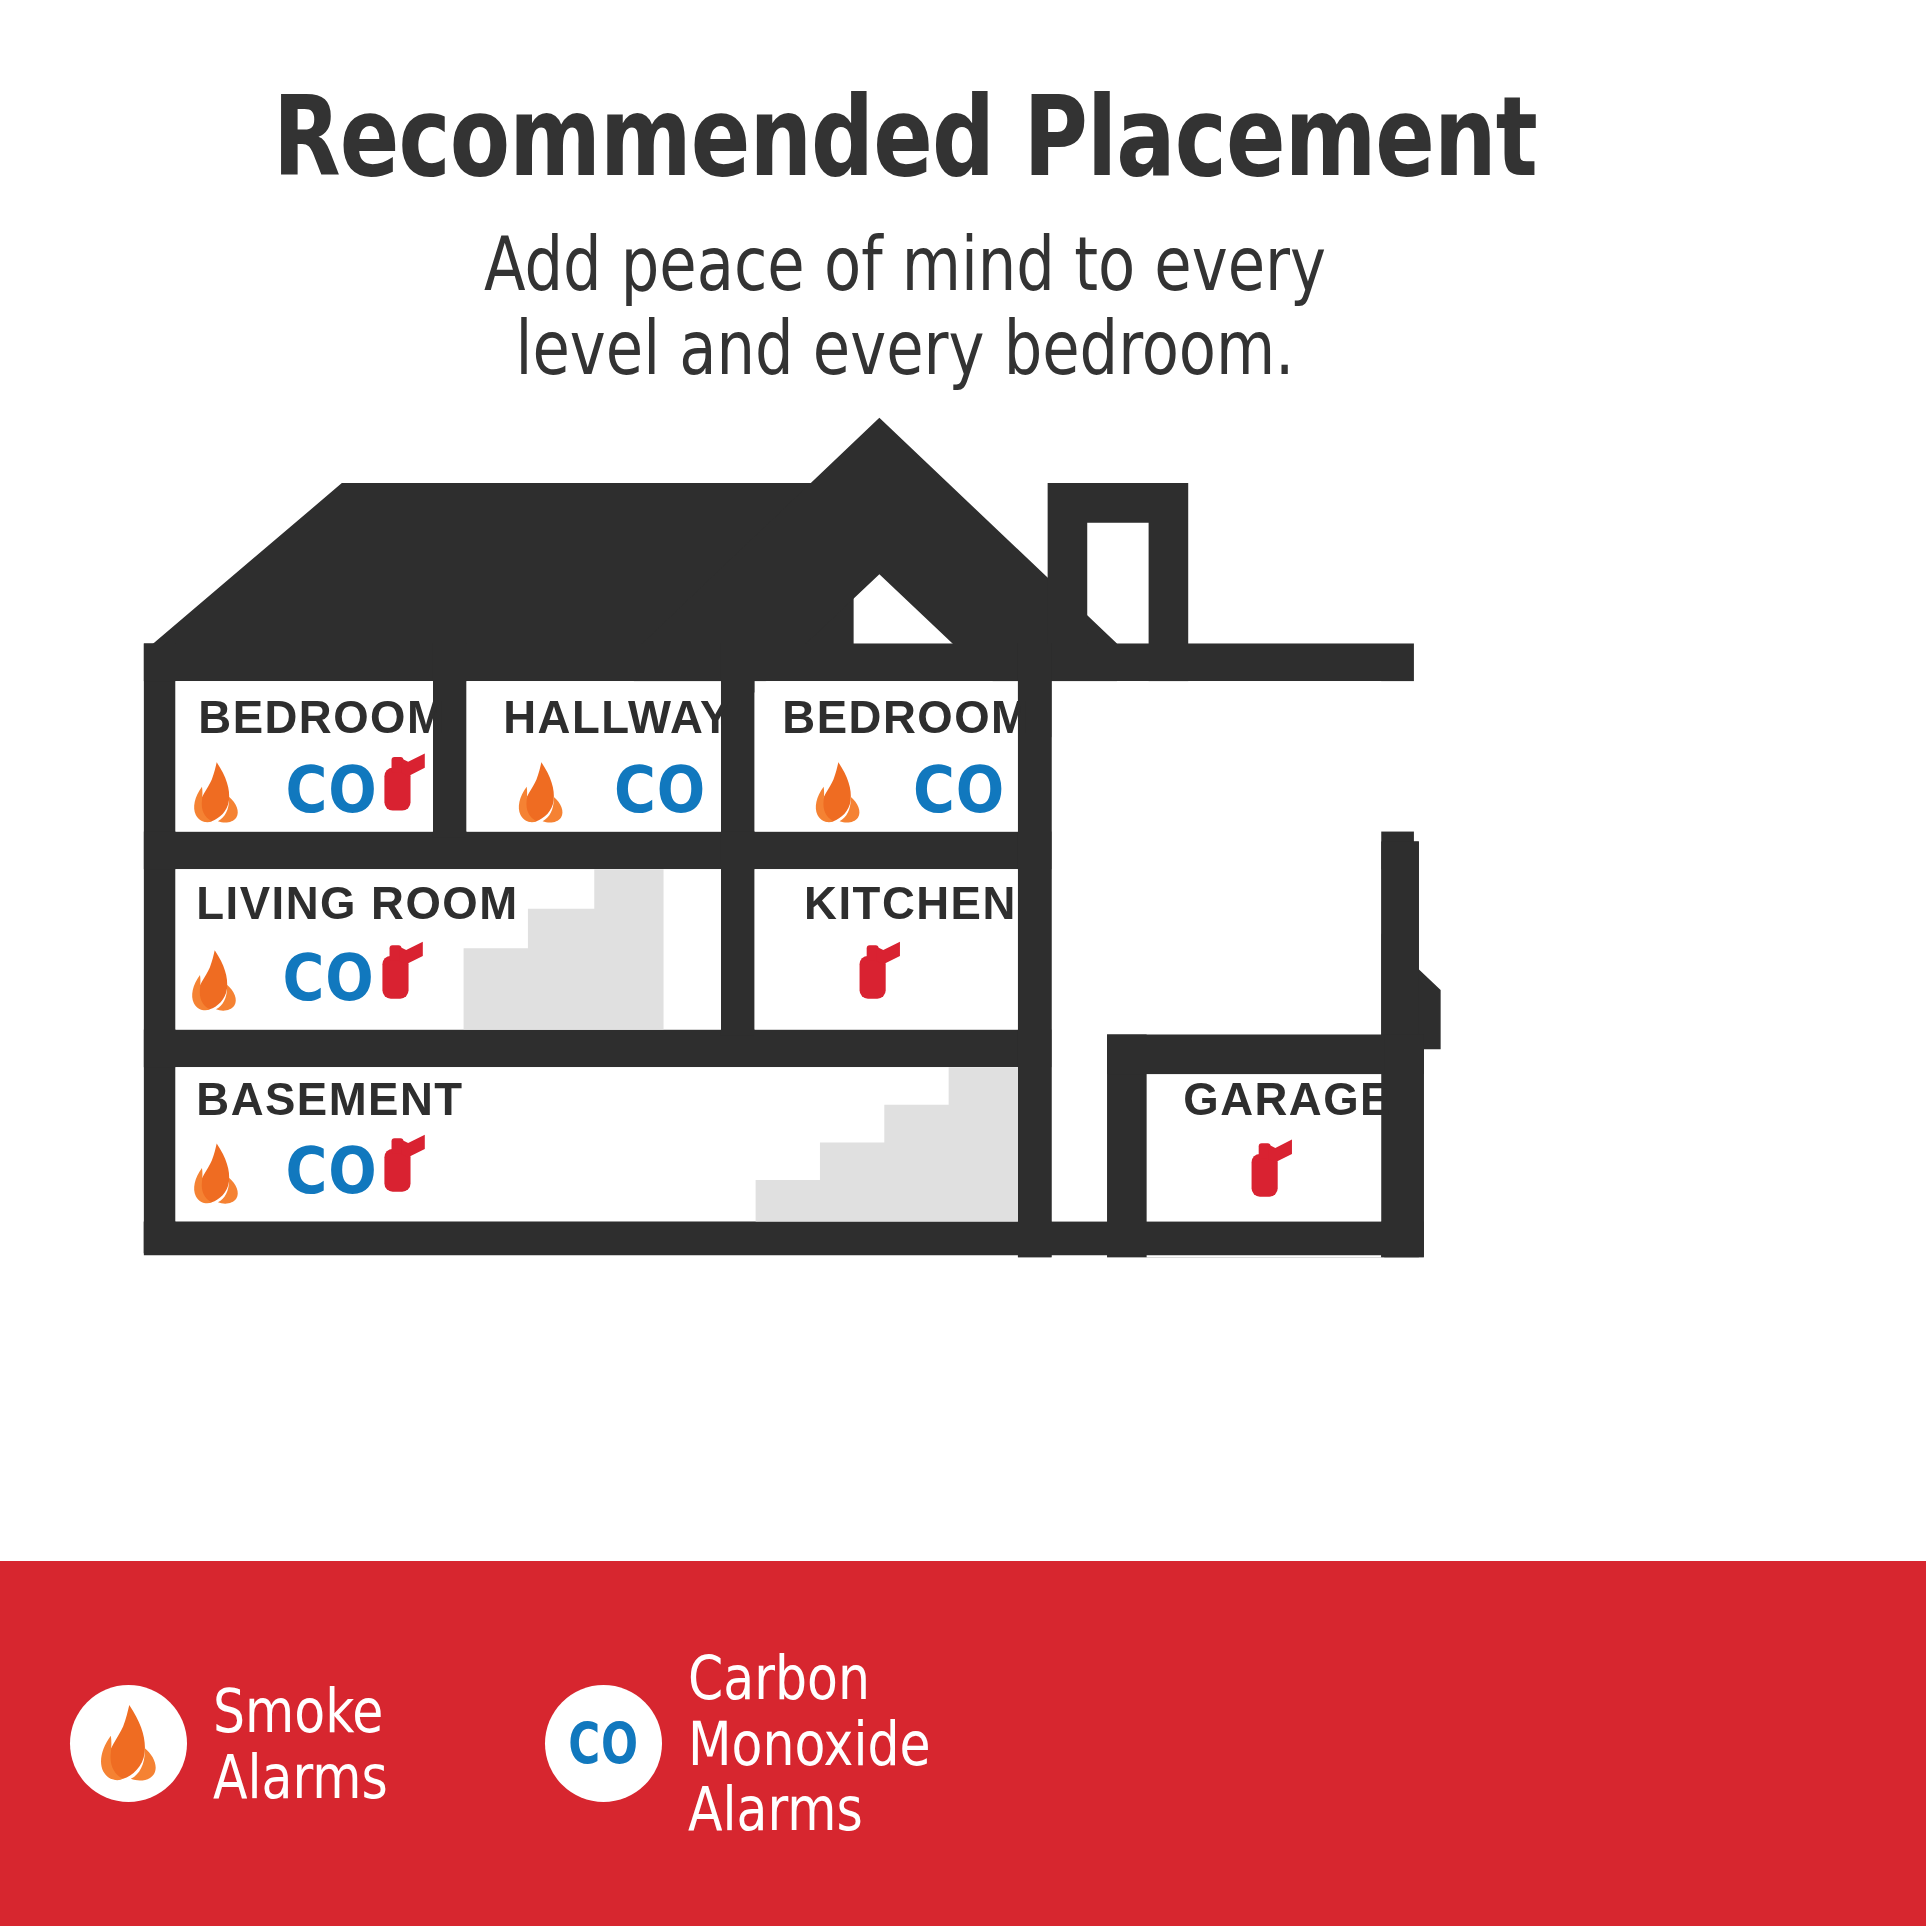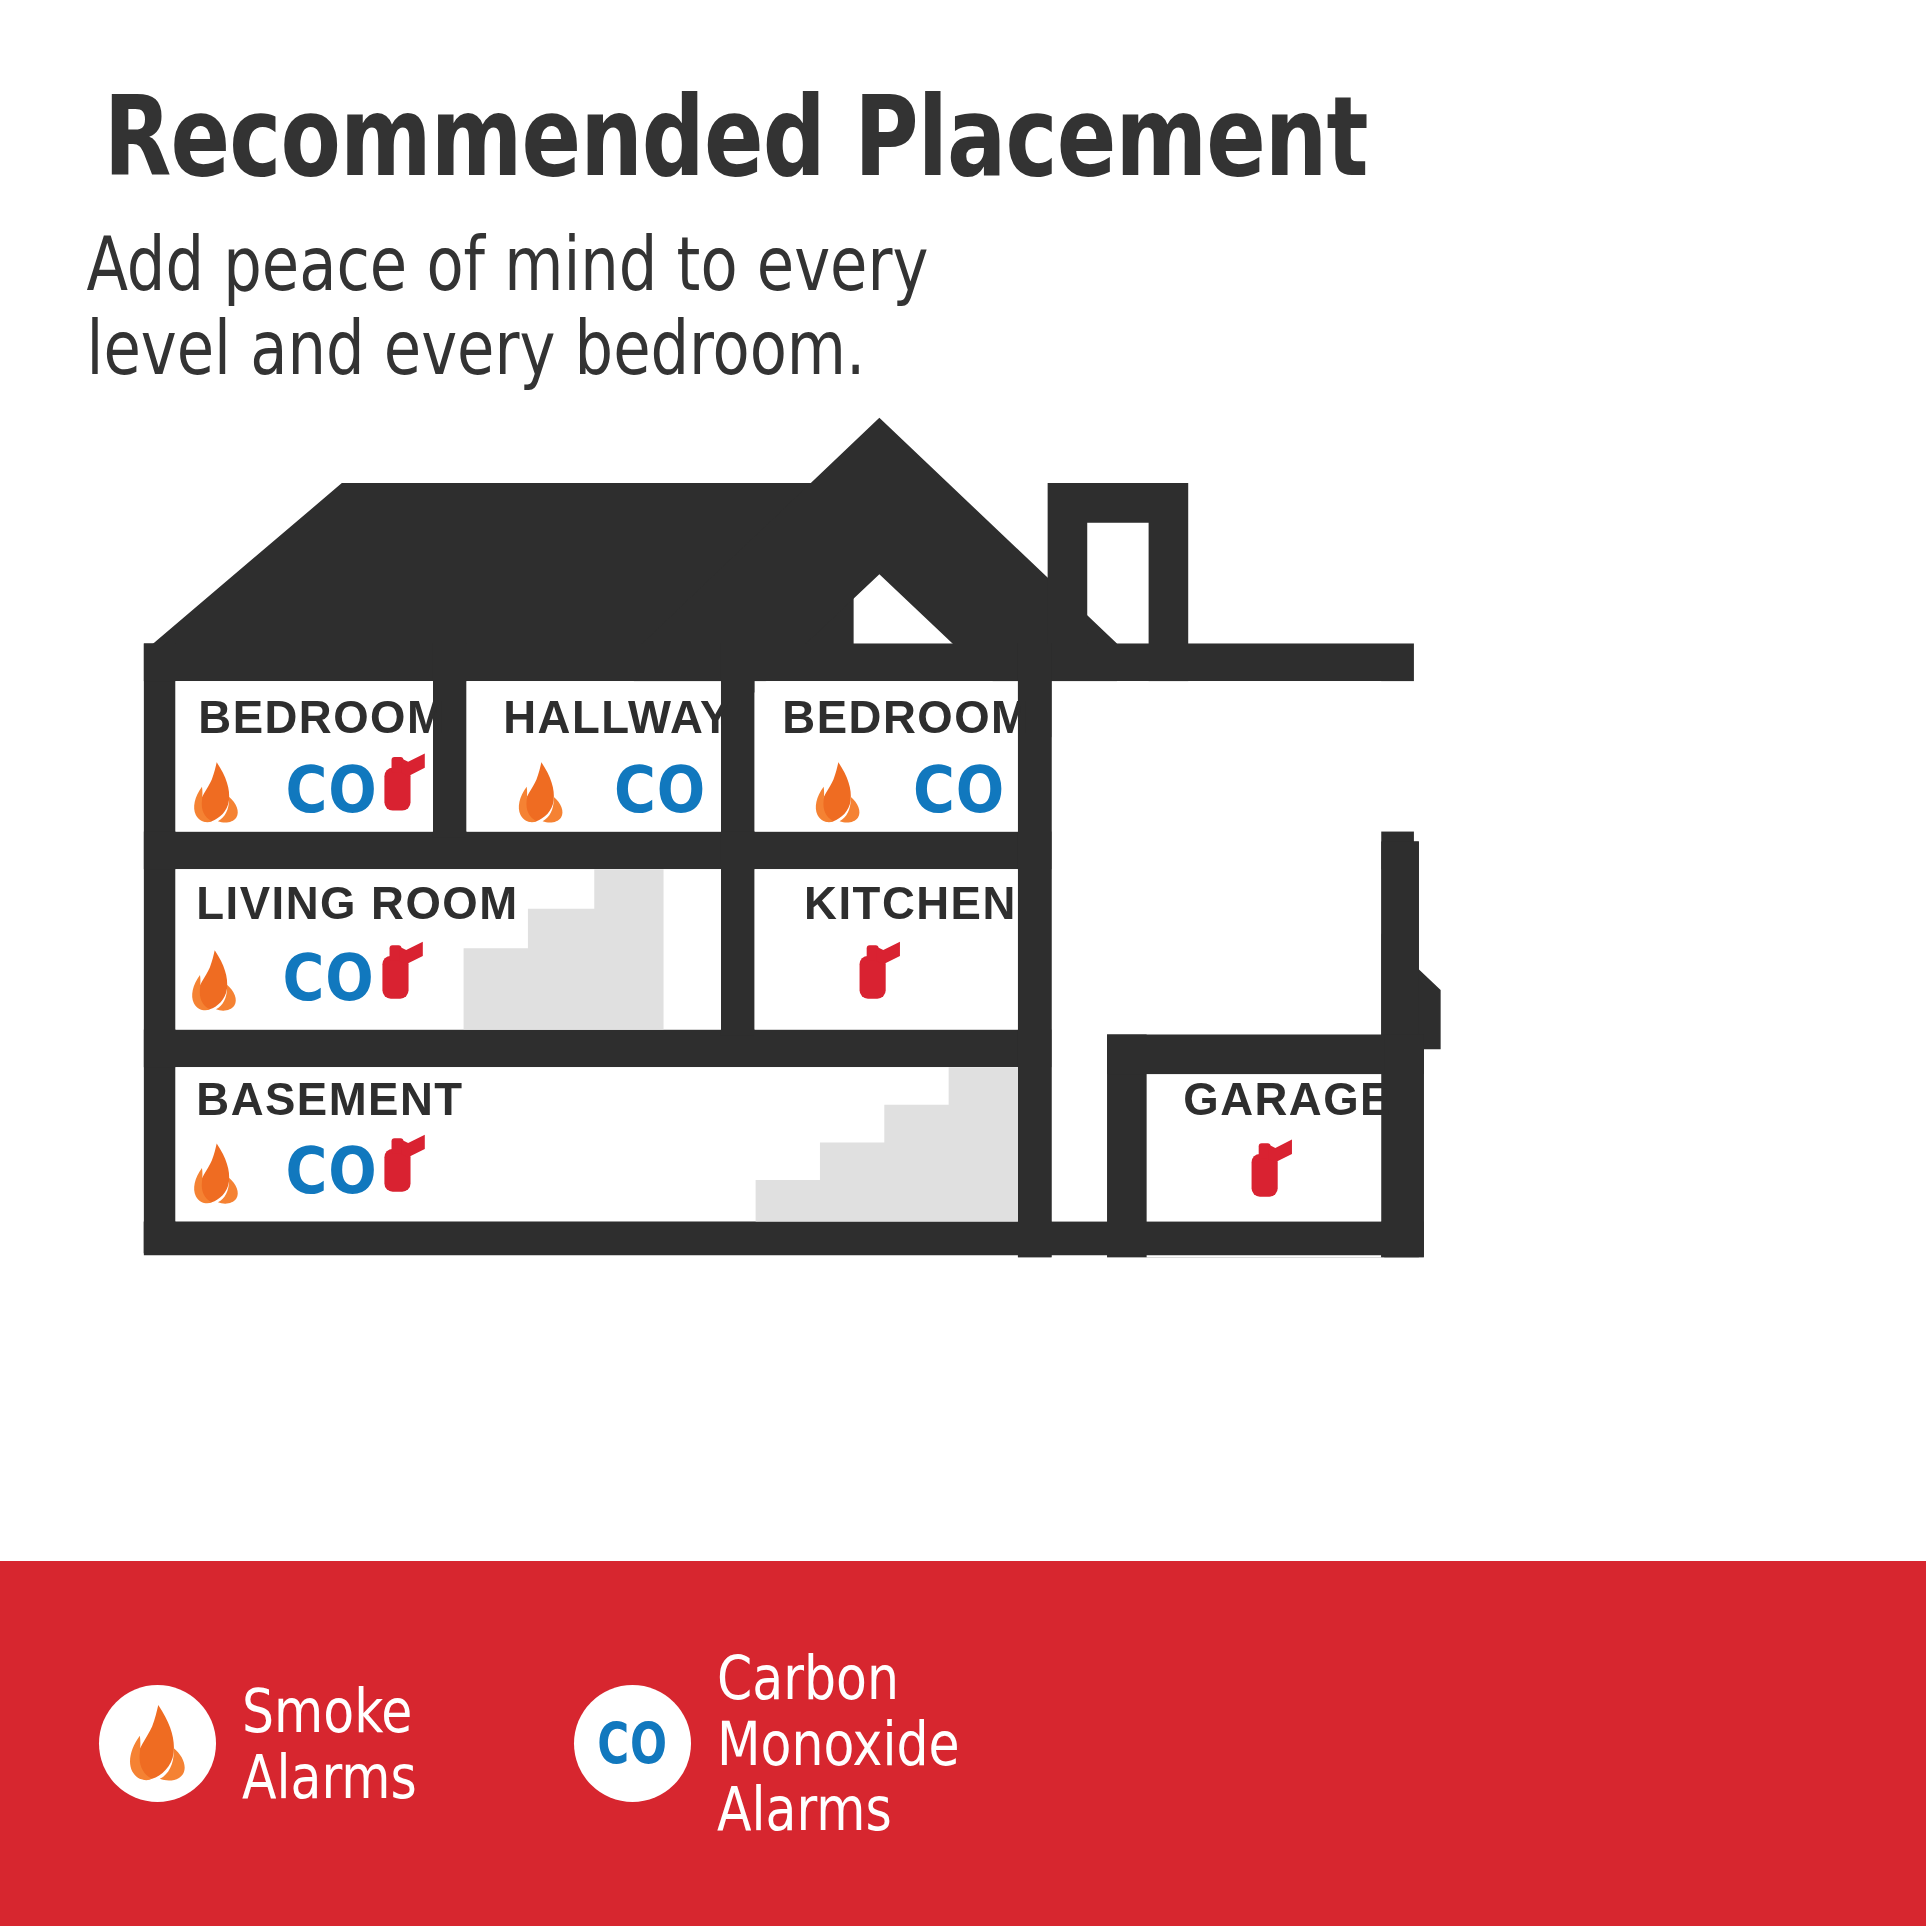--- a/index.html
+++ b/index.html
@@ -8,21 +8,22 @@
     background:#ffffff;
     font-family:"Liberation Sans", sans-serif;
     overflow:hidden;
     position:relative;
   }
   #stage{position:absolute;inset:0;width:1927px;height:1927px;}
 
   
   .header{
     position:absolute;left:0;top:0;width:1730px;
-    text-align:left;
+    text-align:center;
+    padding-left:40px;
   }
   .title{
     font-family:"DejaVu Sans Condensed","Liberation Sans Narrow","Liberation Sans", sans-serif;
     font-weight:700;
     font-size:111px;
     line-height:1.0;
     color:#333333;
     letter-spacing:-1px;
     margin-top:81px;
     transform:scaleX(0.88);
@@ -55,21 +56,21 @@
     letter-spacing:1px;
   }
 
   
   .legend{
     position:absolute;left:0;top:1561px;width:1927px;height:365px;
     background:#D7262F;
     display:flex;align-items:center;
   }
   .legend-inner{
-    display:flex;align-items:center;width:1927px;padding-left:99px;box-sizing:border-box;
+    display:flex;align-items:center;width:1927px;padding-left:70px;box-sizing:border-box;
   }
   .legend-item{display:flex;align-items:center;}
   .legend-item.smoke{width:475px;}
   .legend-item.co{width:584px;}
   .legend-item.ext{width:auto;}
   .legend-badge{
     width:117px;height:117px;border-radius:50%;
     background:#ffffff;flex:0 0 auto;
     display:flex;align-items:center;justify-content:center;
     margin-right:26px;

